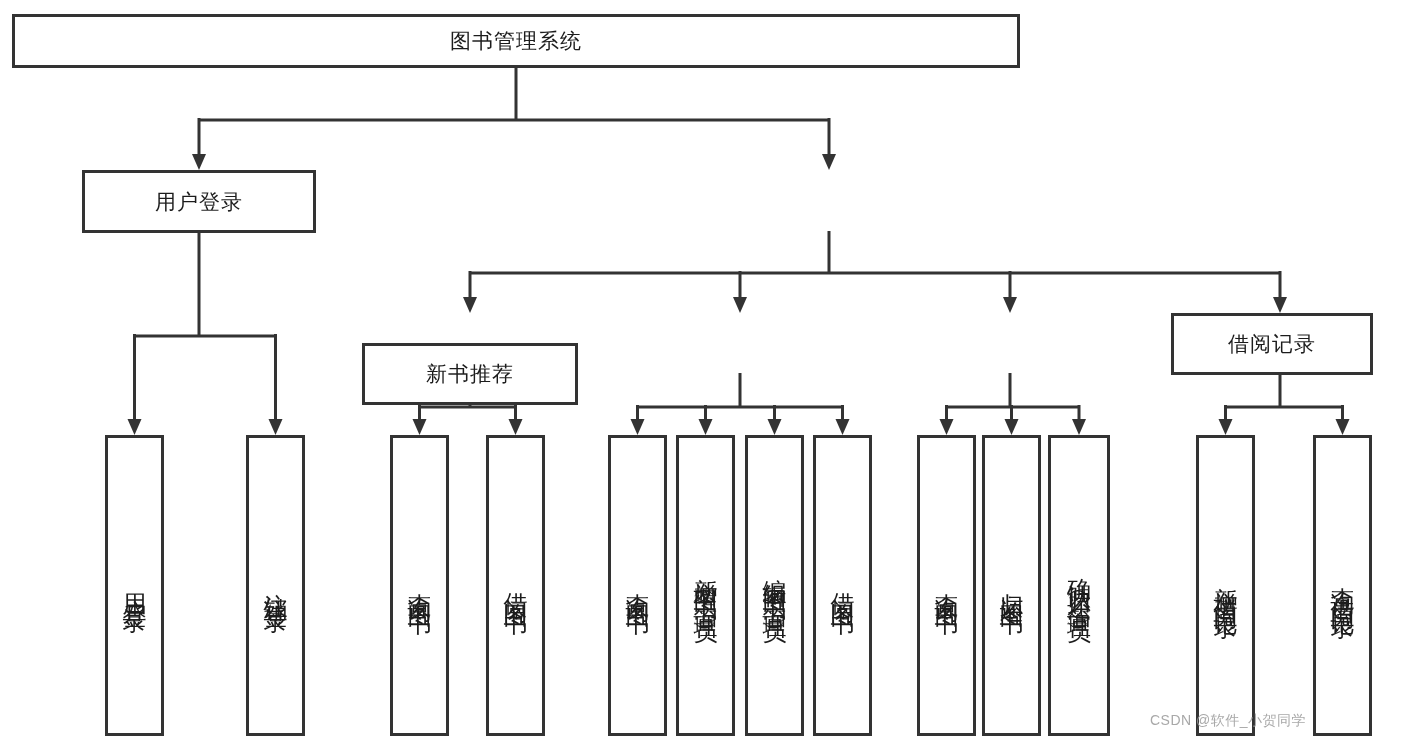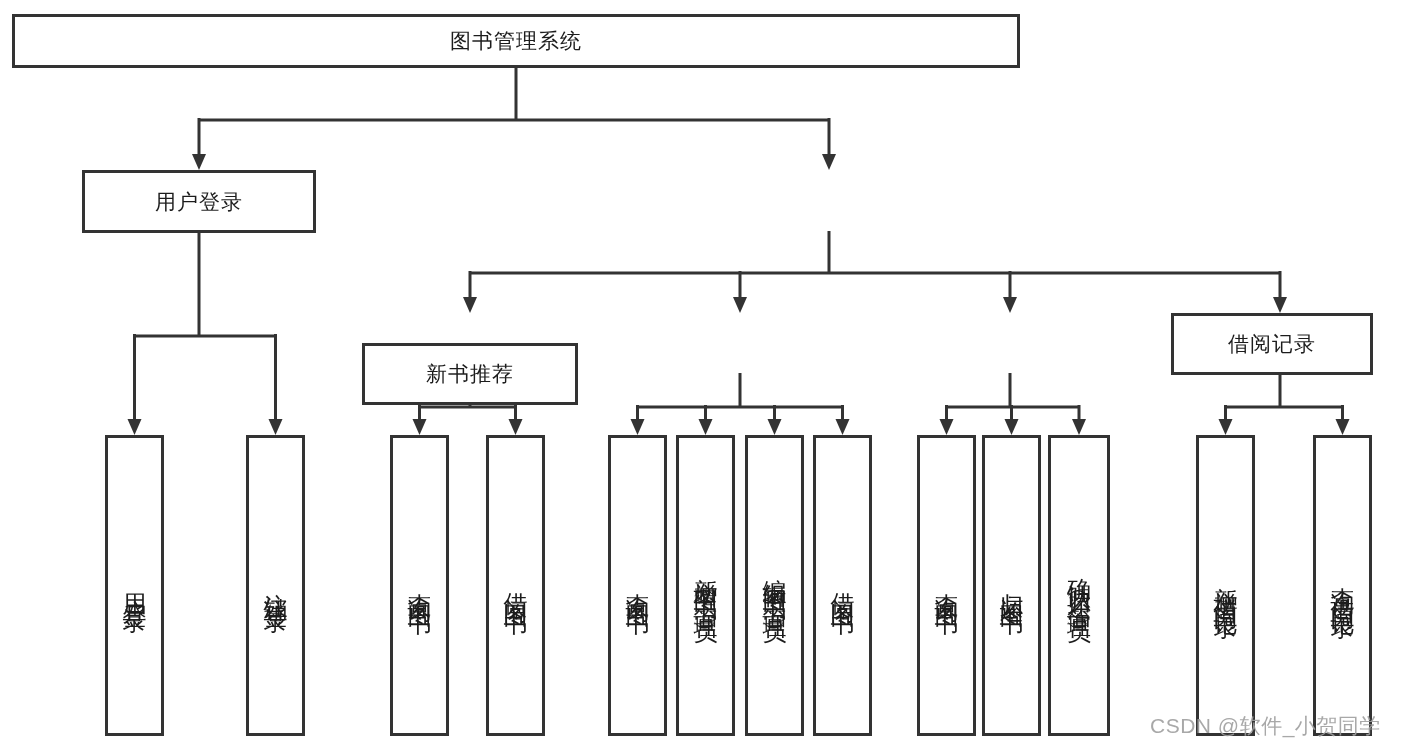--- a/index.html
+++ b/index.html
@@ -60,21 +60,21 @@
   .leaf-8  { left: 813px; }
   .leaf-9  { left: 917px; }
   .leaf-10 { left: 982px; }
   .leaf-11 { left: 1048px; width: 62px; }
   .leaf-12 { left: 1196px; }
   .leaf-13 { left: 1313px; }
   .watermark {
     position: absolute;
     left: 1150px;
     top: 712px;
-    font-size: 21px;
+    font-size: 14px;
     color: rgba(158,158,158,0.9);
     letter-spacing: 0.5px;
     white-space: nowrap;
     z-index: 5;
   }
   .connectors path { stroke: #333333; stroke-width: 3; fill: none; }
   .connectors polygon { fill: #333333; stroke: none; }
 </style>
 </head>
 <body>

